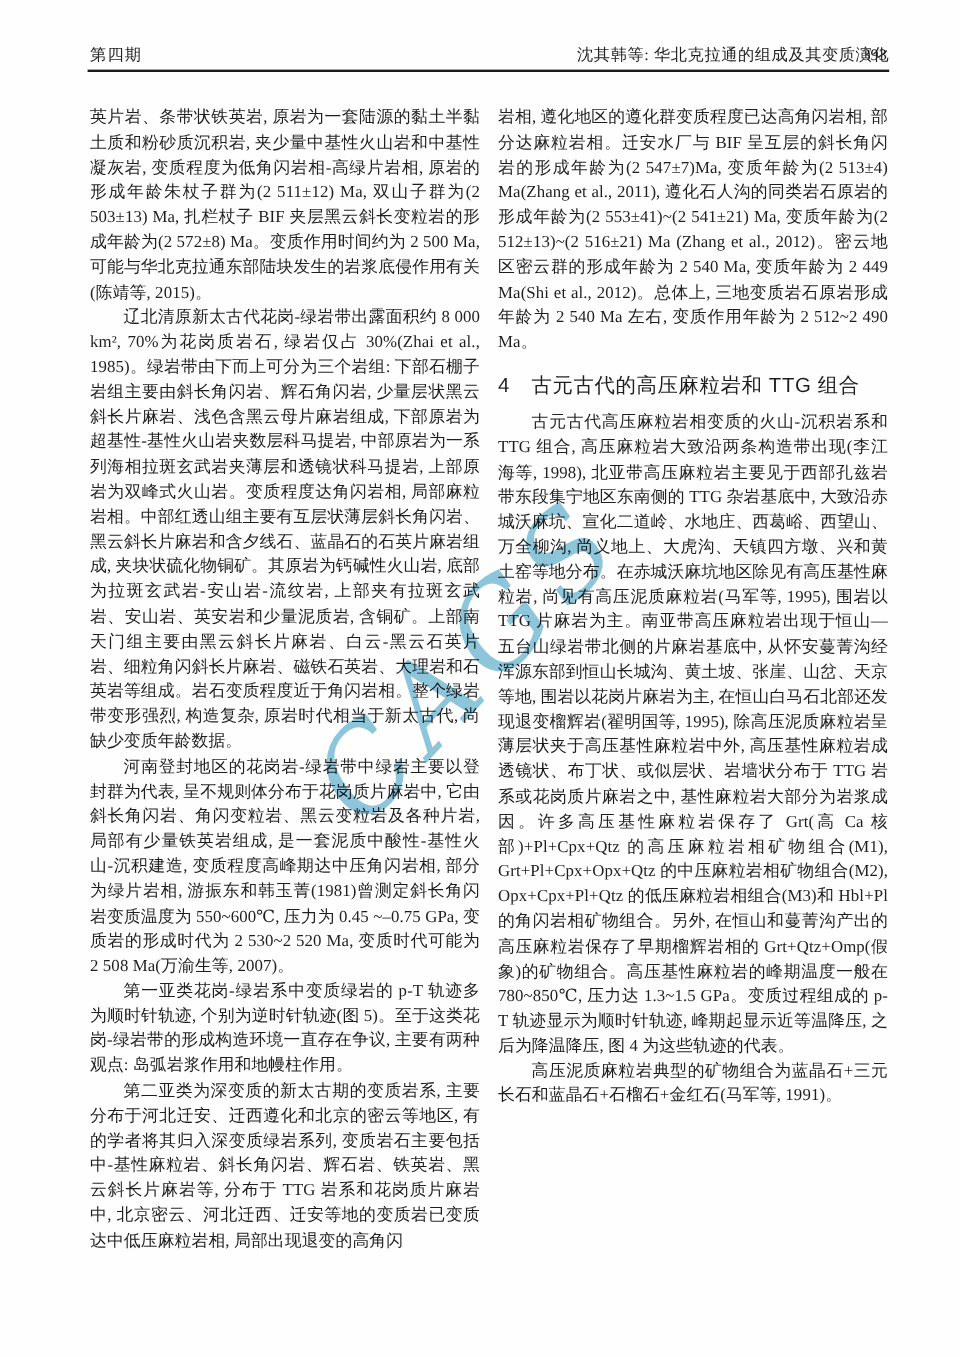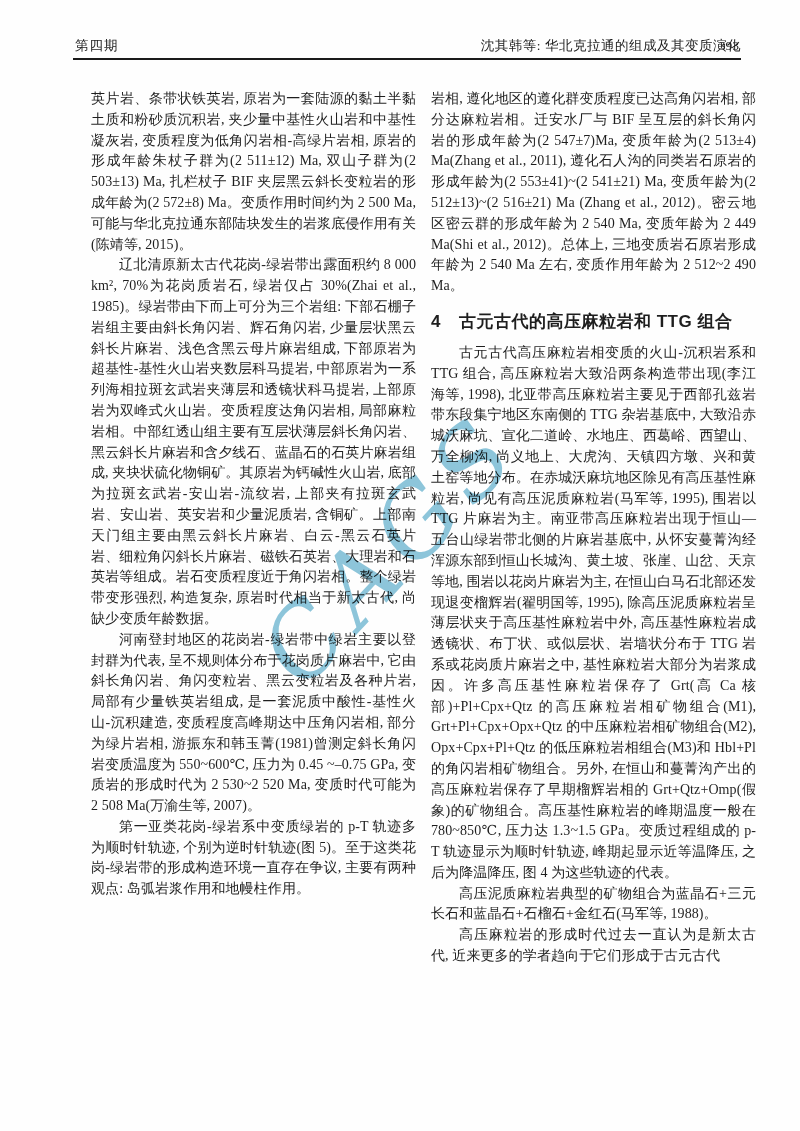--- a/index.html
+++ b/index.html
@@ -44,36 +44,35 @@
     white-space: nowrap;
   }
   
   .content {
     position: absolute;
     top: 89px;
     left: 75px;
     width: 665px;
     display: flex;
     gap: 15px;
-    margin-left: 16px;
   }
   .col {
     width: 325px;
     font-size: 14px;
     line-height: 20.8px;
     text-align: justify;
     text-justify: inter-character;
     letter-spacing: 0.1px;
   }
   .col p { margin: 0; }
   .col p.ind { text-indent: 2em; }
   .sec {
     margin: 13px 0 9px 0;
     font-family: "Liberation Sans", "DejaVu Sans", sans-serif;
-    font-weight: 700;
+    font-weight: 400;
     font-size: 17px;
     line-height: 24px;
     letter-spacing: 0.5px;
     text-align: left;
   }
   .sec .secnum { margin-right: 18px; }
 </style>
 </head>
 <body>
 
@@ -87,26 +86,26 @@
 
   <div class="watermark">CAGS</div>
 
   <div class="content">
 
     <div class="col">
       <p>英片岩、条带状铁英岩, 原岩为一套陆源的黏土半黏土质和粉砂质沉积岩, 夹少量中基性火山岩和中基性凝灰岩, 变质程度为低角闪岩相-高绿片岩相, 原岩的形成年龄朱杖子群为(2 511±12) Ma, 双山子群为(2 503±13) Ma, 扎栏杖子 BIF 夹层黑云斜长变粒岩的形成年龄为(2 572±8) Ma。变质作用时间约为 2 500 Ma, 可能与华北克拉通东部陆块发生的岩浆底侵作用有关(陈靖等, 2015)。</p>
       <p class="ind">辽北清原新太古代花岗-绿岩带出露面积约 8 000 km², 70%为花岗质岩石, 绿岩仅占 30%(Zhai et al., 1985)。绿岩带由下而上可分为三个岩组: 下部石棚子岩组主要由斜长角闪岩、辉石角闪岩, 少量层状黑云斜长片麻岩、浅色含黑云母片麻岩组成, 下部原岩为超基性-基性火山岩夹数层科马提岩, 中部原岩为一系列海相拉斑玄武岩夹薄层和透镜状科马提岩, 上部原岩为双峰式火山岩。变质程度达角闪岩相, 局部麻粒岩相。中部红透山组主要有互层状薄层斜长角闪岩、黑云斜长片麻岩和含夕线石、蓝晶石的石英片麻岩组成, 夹块状硫化物铜矿。其原岩为钙碱性火山岩, 底部为拉斑玄武岩-安山岩-流纹岩, 上部夹有拉斑玄武岩、安山岩、英安岩和少量泥质岩, 含铜矿。上部南天门组主要由黑云斜长片麻岩、白云-黑云石英片岩、细粒角闪斜长片麻岩、磁铁石英岩、大理岩和石英岩等组成。岩石变质程度近于角闪岩相。整个绿岩带变形强烈, 构造复杂, 原岩时代相当于新太古代, 尚缺少变质年龄数据。</p>
       <p class="ind">河南登封地区的花岗岩-绿岩带中绿岩主要以登封群为代表, 呈不规则体分布于花岗质片麻岩中, 它由斜长角闪岩、角闪变粒岩、黑云变粒岩及各种片岩, 局部有少量铁英岩组成, 是一套泥质中酸性-基性火山-沉积建造, 变质程度高峰期达中压角闪岩相, 部分为绿片岩相, 游振东和韩玉菁(1981)曾测定斜长角闪岩变质温度为 550~600℃, 压力为 0.45 ~–0.75 GPa, 变质岩的形成时代为 2 530~2 520 Ma, 变质时代可能为 2 508 Ma(万渝生等, 2007)。</p>
       <p class="ind">第一亚类花岗-绿岩系中变质绿岩的 p-T 轨迹多为顺时针轨迹, 个别为逆时针轨迹(图 5)。至于这类花岗-绿岩带的形成构造环境一直存在争议, 主要有两种观点: 岛弧岩浆作用和地幔柱作用。</p>
+      <p class="ind">第二亚类为深变质的新太古期的变质岩系, 主要分布于河北迁安、迁西遵化和北京的密云等地区, 有的学者将其归入深变质绿岩系列, 变质岩石主要包括中-基性麻粒岩、斜长角闪岩、辉石岩、铁英岩、黑云斜长片麻岩等, 分布于 TTG 岩系和花岗质片麻岩中, 北京密云、河北迁西、迁安等地的变质岩已变质达中低压麻粒岩相, 局部出现退变的高角闪</p>
     </div>
 
     <div class="col">
       <p>岩相, 遵化地区的遵化群变质程度已达高角闪岩相, 部分达麻粒岩相。迁安水厂与 BIF 呈互层的斜长角闪岩的形成年龄为(2 547±7)Ma, 变质年龄为(2 513±4) Ma(Zhang et al., 2011), 遵化石人沟的同类岩石原岩的形成年龄为(2 553±41)~(2 541±21) Ma, 变质年龄为(2 512±13)~(2 516±21) Ma (Zhang et al., 2012)。密云地区密云群的形成年龄为 2 540 Ma, 变质年龄为 2 449 Ma(Shi et al., 2012)。总体上, 三地变质岩石原岩形成年龄为 2 540 Ma 左右, 变质作用年龄为 2 512~2 490 Ma。</p>
       <h2 class="sec">
         <span class="secnum">4</span><span>古元古代的高压麻粒岩和 TTG 组合</span>
       </h2>
       <p class="ind">古元古代高压麻粒岩相变质的火山-沉积岩系和 TTG 组合, 高压麻粒岩大致沿两条构造带出现(李江海等, 1998), 北亚带高压麻粒岩主要见于西部孔兹岩带东段集宁地区东南侧的 TTG 杂岩基底中, 大致沿赤城沃麻坑、宣化二道岭、水地庄、西葛峪、西望山、万全柳沟, 尚义地上、大虎沟、天镇四方墩、兴和黄土窑等地分布。在赤城沃麻坑地区除见有高压基性麻粒岩, 尚见有高压泥质麻粒岩(马军等, 1995), 围岩以 TTG 片麻岩为主。南亚带高压麻粒岩出现于恒山—五台山绿岩带北侧的片麻岩基底中, 从怀安蔓菁沟经浑源东部到恒山长城沟、黄土坡、张崖、山岔、天京等地, 围岩以花岗片麻岩为主, 在恒山白马石北部还发现退变榴辉岩(翟明国等, 1995), 除高压泥质麻粒岩呈薄层状夹于高压基性麻粒岩中外, 高压基性麻粒岩成透镜状、布丁状、或似层状、岩墙状分布于 TTG 岩系或花岗质片麻岩之中, 基性麻粒岩大部分为岩浆成因。许多高压基性麻粒岩保存了 Grt(高 Ca 核部)+Pl+Cpx+Qtz 的高压麻粒岩相矿物组合(M1), Grt+Pl+Cpx+Opx+Qtz 的中压麻粒岩相矿物组合(M2), Opx+Cpx+Pl+Qtz 的低压麻粒岩相组合(M3)和 Hbl+Pl 的角闪岩相矿物组合。另外, 在恒山和蔓菁沟产出的高压麻粒岩保存了早期榴辉岩相的 Grt+Qtz+Omp(假象)的矿物组合。高压基性麻粒岩的峰期温度一般在 780~850℃, 压力达 1.3~1.5 GPa。变质过程组成的 p-T 轨迹显示为顺时针轨迹, 峰期起显示近等温降压, 之后为降温降压, 图 4 为这些轨迹的代表。</p>
-      <p class="ind">高压泥质麻粒岩典型的矿物组合为蓝晶石+三元长石和蓝晶石+石榴石+金红石(马军等, 1988)。</p>
-      <p class="ind">高压麻粒岩的形成时代过去一直认为是新太古代, 近来更多的学者趋向于它们形成于古元古代</p>
+      <p class="ind">高压泥质麻粒岩典型的矿物组合为蓝晶石+三元长石和蓝晶石+石榴石+金红石(马军等, 1991)。</p>
     </div>
 
   </div>
 </div>
 
 </body></html>

